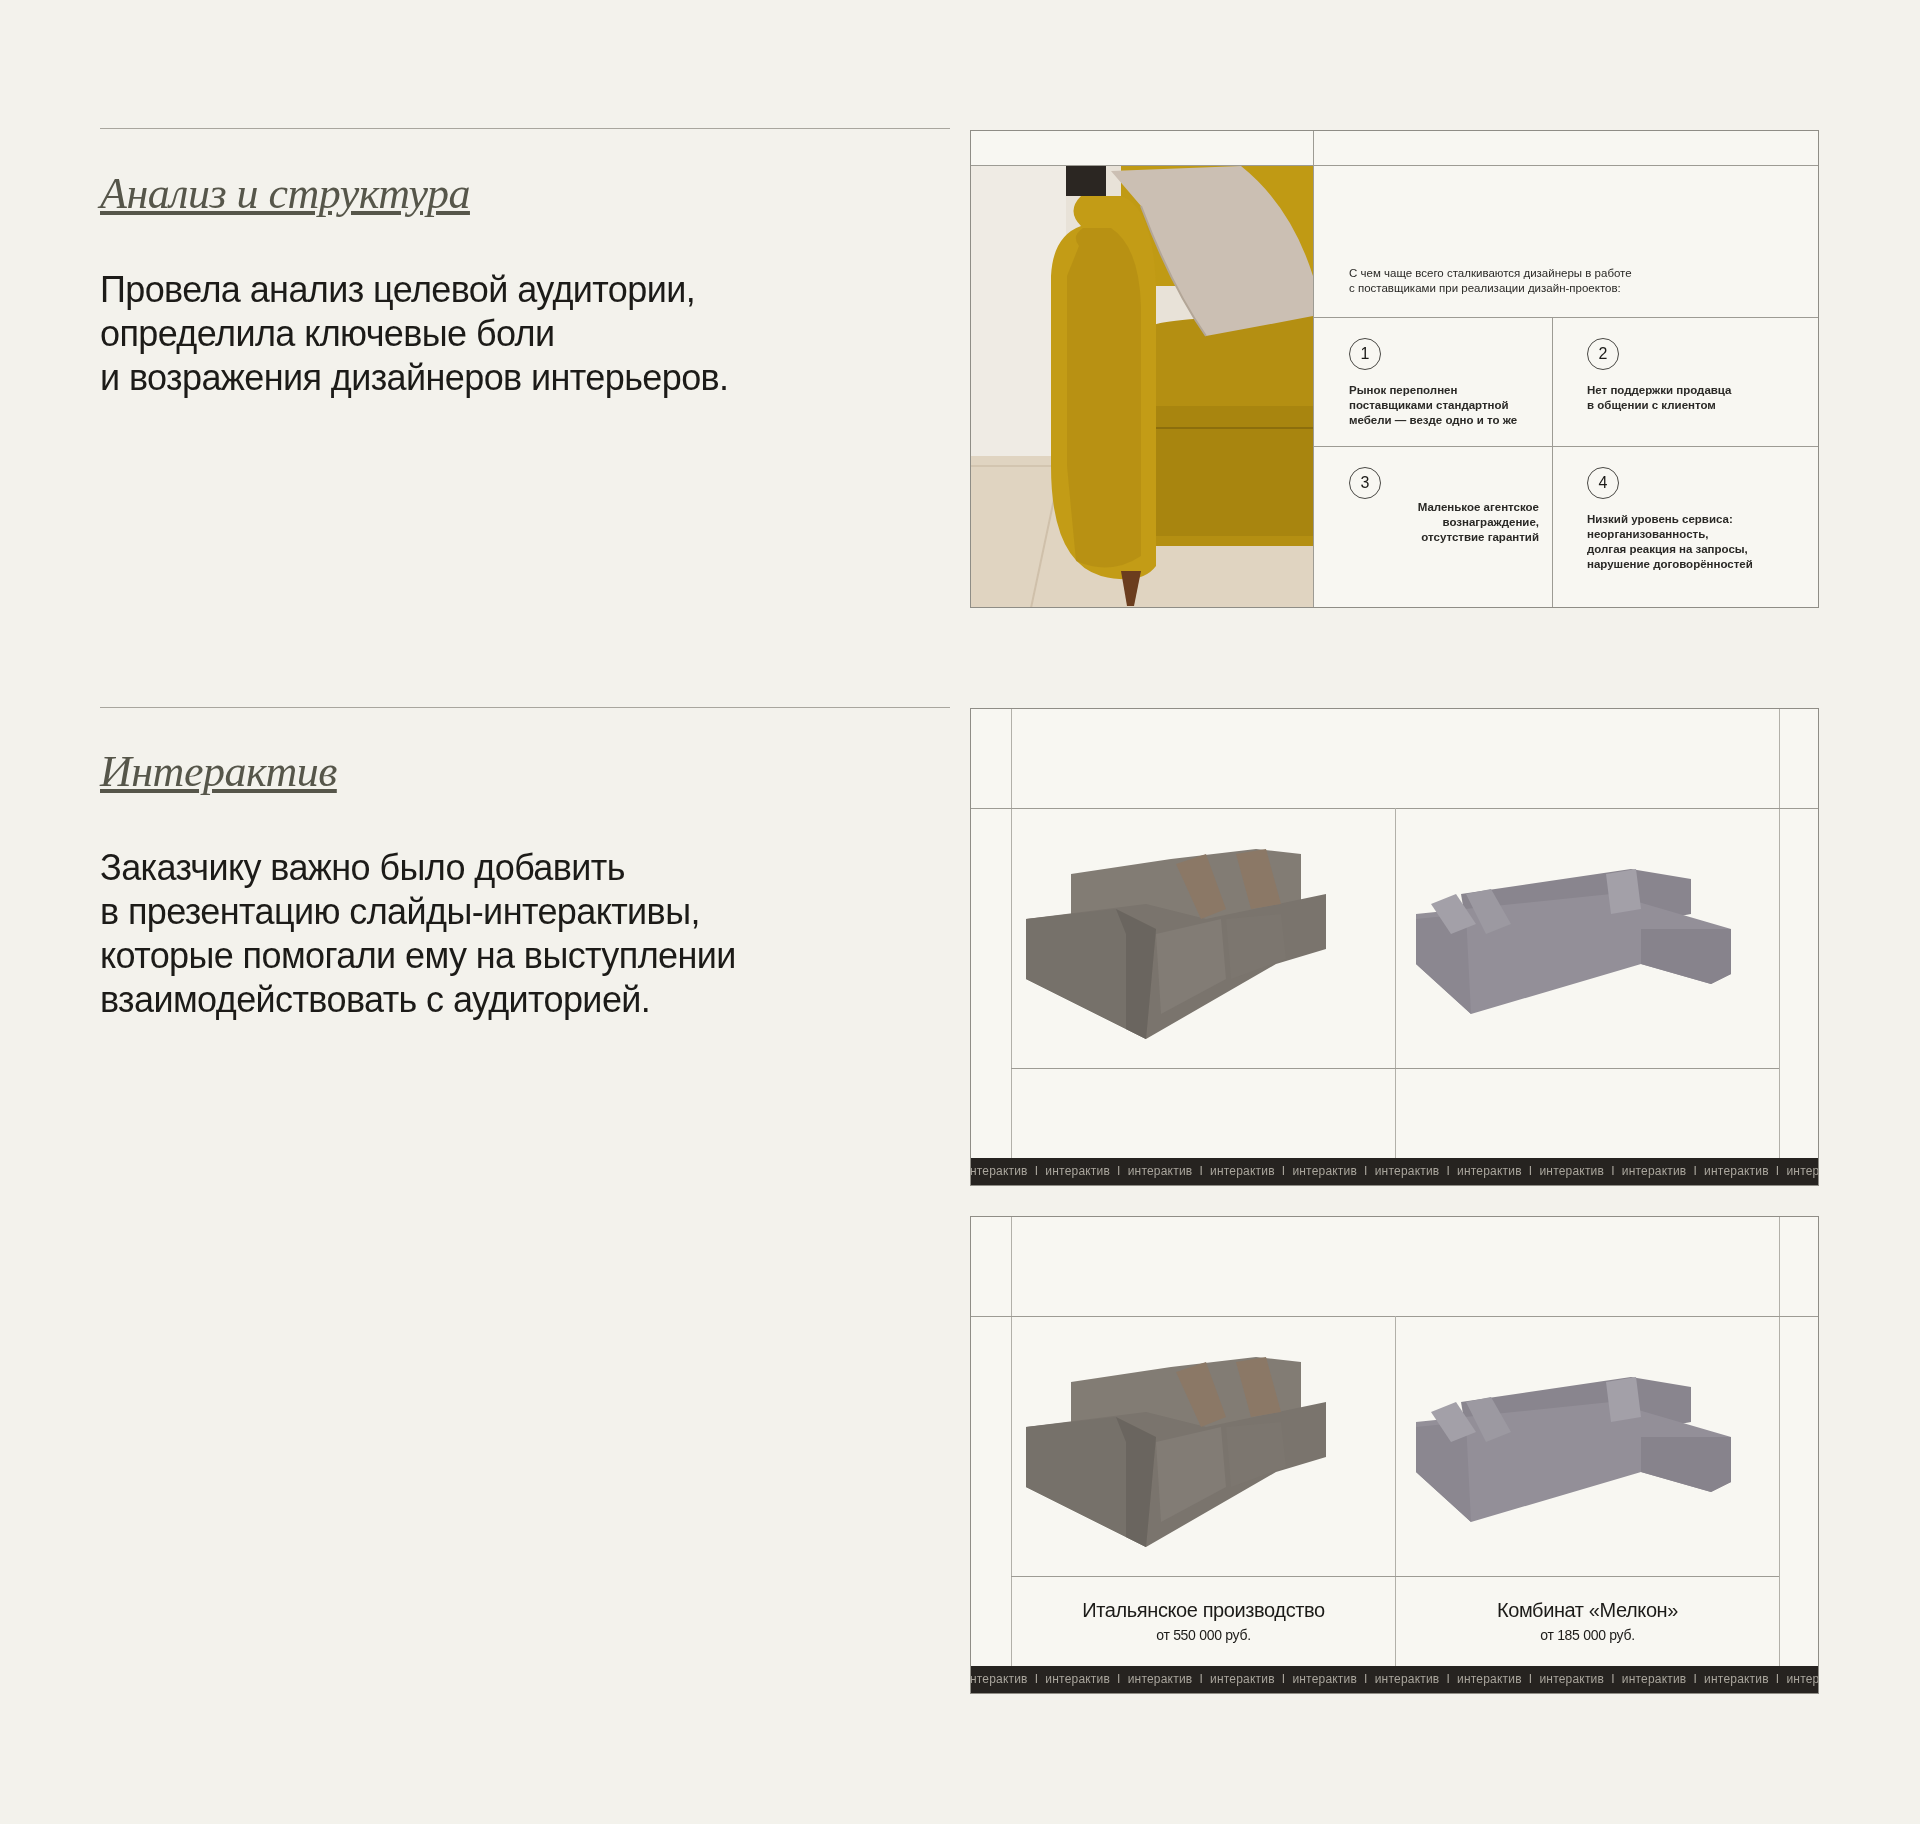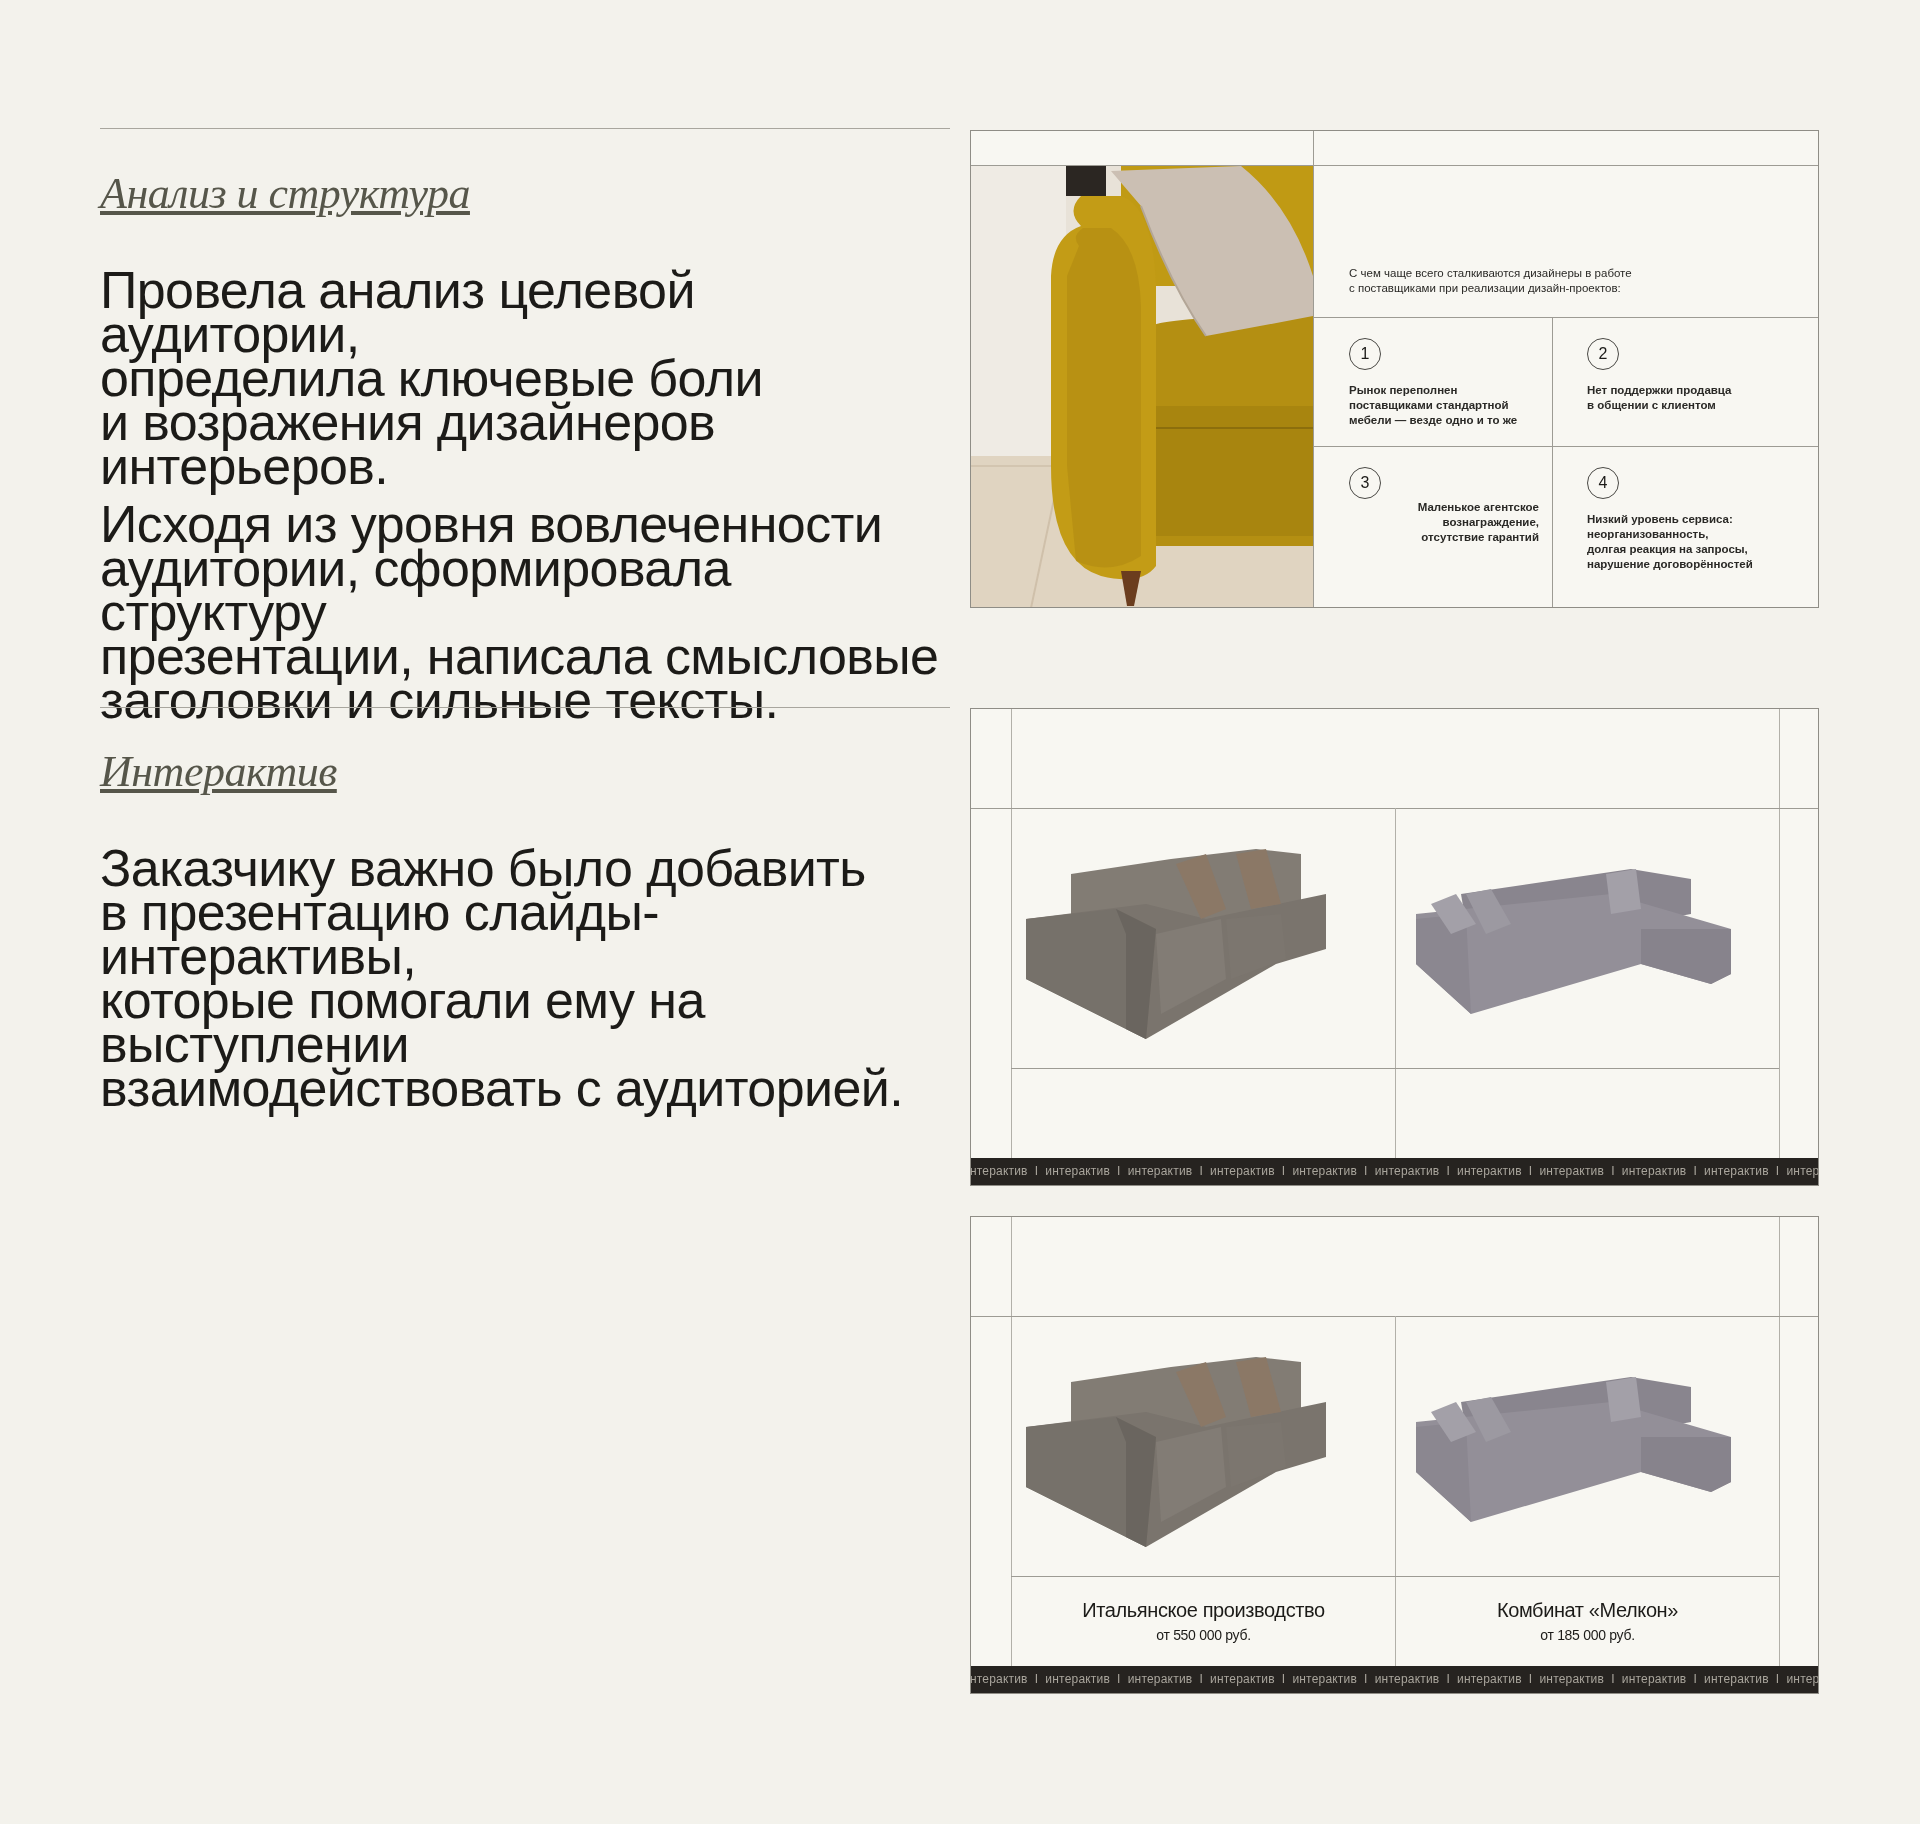--- a/index.html
+++ b/index.html
@@ -13,21 +13,21 @@
   }
   .rule { position: absolute; left: 100px; width: 850px; height: 1px; background: #a8a69e; }
   .section-title {
     position: absolute; left: 100px;
     font-family: "Liberation Serif", serif; font-style: italic;
     font-size: 44px; color: #56564a; line-height: 1; letter-spacing: -0.5px; text-decoration: underline;
   }
   .section-text {
     position: absolute; left: 100px; width: 860px;
     font-family: "Liberation Sans", sans-serif;
-    font-size: 52px; line-height: 44px; color: #1c1b18; letter-spacing: -0.6px;
+    font-size: 36px; line-height: 44px; color: #1c1b18; letter-spacing: -0.6px;
   }
   .section-text p { margin: 0 0 14px 0; white-space: pre-line; }
 
   .slide {
     position: absolute; left: 970px; width: 849px;
     background: #f8f7f2; border: 1px solid #8f8d86; box-sizing: border-box; overflow: hidden;
   }
   .hline { position: absolute; height: 1px; background: #9d9b94; }
   .vline { position: absolute; width: 1px; background: #b2b0a9; }
 
@@ -72,24 +72,20 @@
 </style>
 </head>
 <body>
 
 <div class="rule" style="top:128px;"></div>
 <div class="section-title" style="top:172px;">Анализ и структура</div>
 <div class="section-text" style="top:268px;">
   <p>Провела анализ целевой аудитории,
 определила ключевые боли
 и возражения дизайнеров интерьеров.</p>
-  <p>Исходя из уровня вовлеченности
-аудитории, сформировала структуру
-презентации, написала смысловые
-заголовки и сильные тексты.</p>
 </div>
 
 <div class="slide" style="top:130px; height:478px;">
   <div class="hline" style="left:0; top:34px; width:100%;"></div>
   <div class="vline" style="left:342px; top:0; height:100%; background:#9d9b94;"></div>
 
   <div class="photo">
     <svg width="342" height="442" viewBox="0 0 342 442">
       <rect x="0" y="0" width="342" height="442" fill="#e8e2d8"></rect>
       <rect x="0" y="0" width="95" height="442" fill="#efebe4"></rect>

